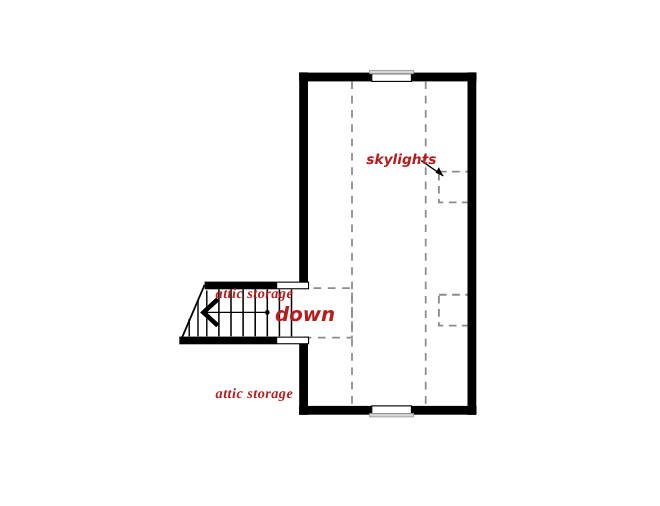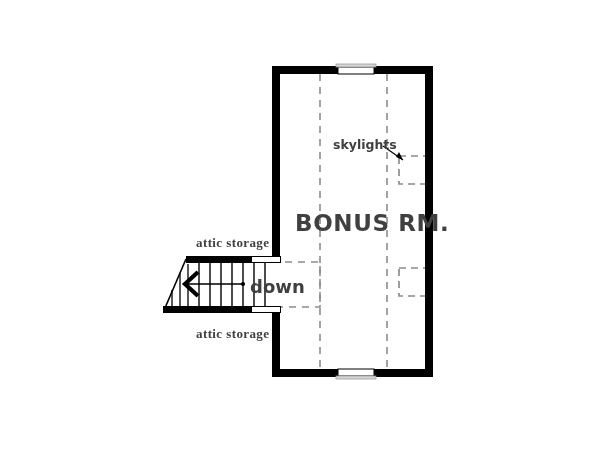--- a/index.html
+++ b/index.html
@@ -23,22 +23,23 @@
     position: absolute;
     left: 0;
     top: 0;
     width: 600px;
     height: 460px;
     display: block;
   }
   .txt {
     position: absolute;
     white-space: pre;
-    color: #404040;
+    color: #b91c1c;
     line-height: 1;
+    font-style: italic;
   }
   .room-name {
     font-family: "DejaVu Sans", "Liberation Sans", sans-serif;
     font-size: 23px;
     font-weight: 700;
     letter-spacing: 0.6px;
   }
   .room-dims {
     font-family: "DejaVu Sans", "Liberation Sans", sans-serif;
     font-size: 15px;
@@ -48,20 +49,21 @@
   .note-label {
     font-family: "DejaVu Sans", "Liberation Sans", sans-serif;
     font-size: 12.5px;
     font-weight: 700;
   }
   .storage-label {
     font-family: "Liberation Serif", "DejaVu Serif", serif;
     font-size: 13px;
     font-weight: 700;
     letter-spacing: 0.4px;
+    margin-top: 24px;
   }
   .down-label {
     font-family: "DejaVu Sans", "Liberation Sans", sans-serif;
     font-size: 18px;
     font-weight: 700;
   }
 </style>
 </head>
 <body>
 
@@ -139,21 +141,20 @@
       <path d="M 198 272 L 185 284 L 198 296" fill="none" stroke="#000000" stroke-width="4.2" stroke-linecap="butt" stroke-linejoin="miter"></path>
     </g>
 
     <g>
       <line x1="383" y1="146" x2="403" y2="160" stroke="#000000" stroke-width="1.2"></line>
       <path d="M 403 160 L 396 157 L 399 152 Z" fill="#000000"></path>
     </g>
 
   </svg>
 
-  <div class="txt room-name" style="left:295px; top:212px;">BONUS RM.</div>
 
 
   <div class="txt note-label" style="left:333px; top:139px;">skylights</div>
 
   <div class="txt storage-label" style="left:196px; top:236px;">attic storage</div>
 
   <div class="txt storage-label" style="left:196px; top:327px;">attic storage</div>
 
   <div class="txt down-label" style="left:250px; top:278px;">down</div>
 

